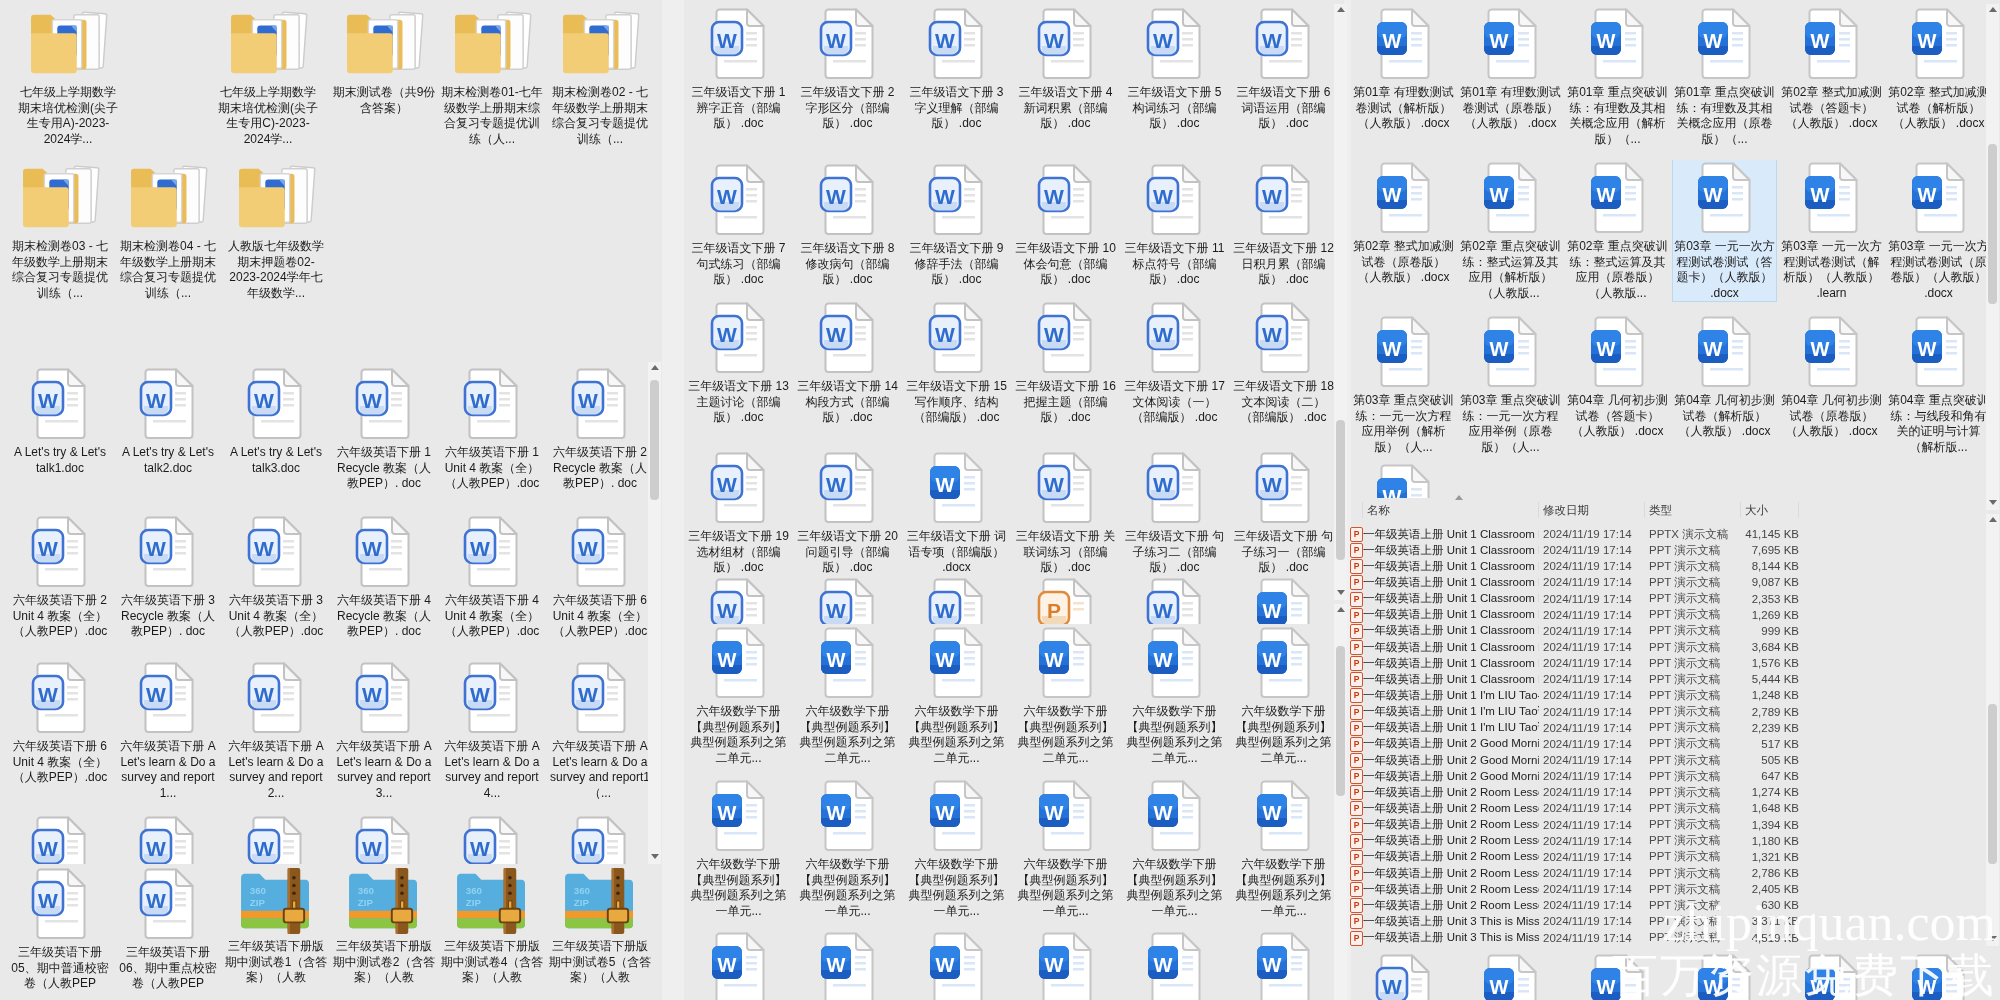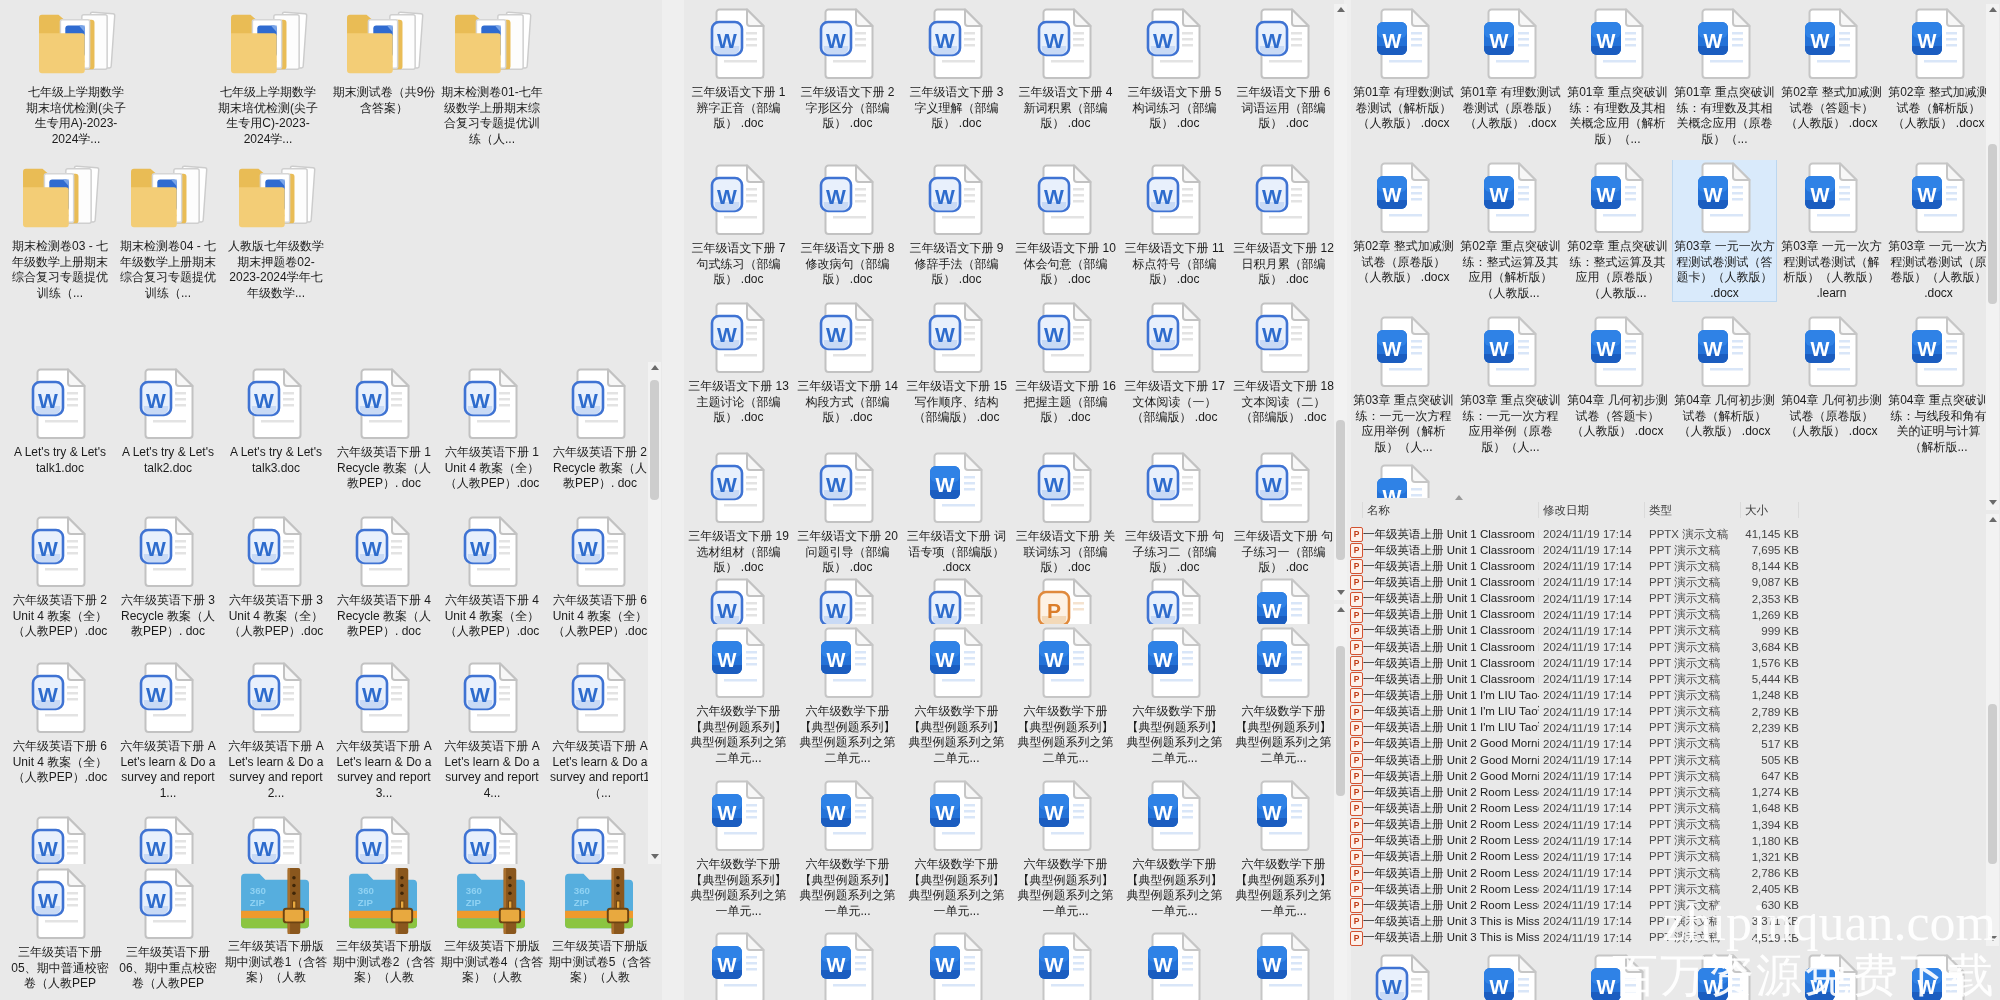--- a/index.html
+++ b/index.html
@@ -42,21 +42,21 @@
   #wm2{font-size:46px;line-height:50px;letter-spacing:2px;}
 </style>
 </head>
 <body>
 
 <div id="stage">
   <div class="seam" style="left:662px;width:22px;"></div>
   <div class="seam" style="left:1344px;width:7px;"></div>
 
   <div class="grid" style="left:8px;top:6px;width:648px;height:152px;">
-      <div class="cell" style="left: 16px; width: 104px;">
+      <div class="cell" style="left: 8px; width: 104px;">
         <div class="ic ic-folder">
           <svg viewBox="0 0 88 74" xmlns="http://www.w3.org/2000/svg">
     <rect x="57" y="5" width="25" height="56" rx="2" fill="#ffffff" stroke="#cccccc" stroke-width="1.5" transform="rotate(4 69 33)"></rect>
     <rect x="50" y="7" width="26" height="56" rx="2" fill="#fdfdfd" stroke="#cfcfcf" stroke-width="1.5"></rect>
     <path d="M6 10 a3 3 0 0 1 3 -3 h17 l6 5 h28 a3 3 0 0 1 3 3 v45 a3 3 0 0 1 -3 3 H9 a3 3 0 0 1 -3 -3 Z" fill="#e9bc55"></path>
     <rect x="28" y="12" width="30" height="50" rx="2" fill="#ffffff" stroke="#d6d6d6" stroke-width="1.5"></rect>
     <rect x="33" y="18" width="20" height="32" rx="3" fill="#2f6bd0"></rect>
     <path d="M47 18 h6 v7 Z" fill="#7aa5e8"></path>
     <rect x="33" y="54" width="20" height="2" fill="#e0e0e0"></rect>
     <path d="M6 26 h44 a3 3 0 0 1 3 3 v35 a3 3 0 0 1 -3 3 H9 a3 3 0 0 1 -3 -3 Z" fill="#f3cd76"></path>
@@ -101,20 +101,35 @@
     <rect x="50" y="7" width="26" height="56" rx="2" fill="#fdfdfd" stroke="#cfcfcf" stroke-width="1.5"></rect>
     <path d="M6 10 a3 3 0 0 1 3 -3 h17 l6 5 h28 a3 3 0 0 1 3 3 v45 a3 3 0 0 1 -3 3 H9 a3 3 0 0 1 -3 -3 Z" fill="#e9bc55"></path>
     <rect x="28" y="12" width="30" height="50" rx="2" fill="#ffffff" stroke="#d6d6d6" stroke-width="1.5"></rect>
     <rect x="33" y="18" width="20" height="32" rx="3" fill="#2f6bd0"></rect>
     <path d="M47 18 h6 v7 Z" fill="#7aa5e8"></path>
     <rect x="33" y="54" width="20" height="2" fill="#e0e0e0"></rect>
     <path d="M6 26 h44 a3 3 0 0 1 3 3 v35 a3 3 0 0 1 -3 3 H9 a3 3 0 0 1 -3 -3 Z" fill="#f3cd76"></path>
   </svg>
         </div>
         <div class="flabel">期末检测卷01-七年级数学上册期末综合复习专题提优训练（人...</div>
+      </div>
+      <div class="cell" style="left: 540px; width: 104px;">
+        <div class="ic ic-folder">
+          <svg viewBox="0 0 88 74" xmlns="http://www.w3.org/2000/svg">
+    <rect x="57" y="5" width="25" height="56" rx="2" fill="#ffffff" stroke="#cccccc" stroke-width="1.5" transform="rotate(4 69 33)"></rect>
+    <rect x="50" y="7" width="26" height="56" rx="2" fill="#fdfdfd" stroke="#cfcfcf" stroke-width="1.5"></rect>
+    <path d="M6 10 a3 3 0 0 1 3 -3 h17 l6 5 h28 a3 3 0 0 1 3 3 v45 a3 3 0 0 1 -3 3 H9 a3 3 0 0 1 -3 -3 Z" fill="#e9bc55"></path>
+    <rect x="28" y="12" width="30" height="50" rx="2" fill="#ffffff" stroke="#d6d6d6" stroke-width="1.5"></rect>
+    <rect x="33" y="18" width="20" height="32" rx="3" fill="#2f6bd0"></rect>
+    <path d="M47 18 h6 v7 Z" fill="#7aa5e8"></path>
+    <rect x="33" y="54" width="20" height="2" fill="#e0e0e0"></rect>
+    <path d="M6 26 h44 a3 3 0 0 1 3 3 v35 a3 3 0 0 1 -3 3 H9 a3 3 0 0 1 -3 -3 Z" fill="#f3cd76"></path>
+  </svg>
+        </div>
+        <div class="flabel">期末检测卷02 - 七年级数学上册期末综合复习专题提优训练（...</div>
       </div>
     </div>
   <div class="grid" style="left:8px;top:160px;width:648px;height:152px;">
       <div class="cell" style="left: 0px; width: 104px;">
         <div class="ic ic-folder">
           <svg viewBox="0 0 88 74" xmlns="http://www.w3.org/2000/svg">
     <rect x="57" y="5" width="25" height="56" rx="2" fill="#ffffff" stroke="#cccccc" stroke-width="1.5" transform="rotate(4 69 33)"></rect>
     <rect x="50" y="7" width="26" height="56" rx="2" fill="#fdfdfd" stroke="#cfcfcf" stroke-width="1.5"></rect>
     <path d="M6 10 a3 3 0 0 1 3 -3 h17 l6 5 h28 a3 3 0 0 1 3 3 v45 a3 3 0 0 1 -3 3 H9 a3 3 0 0 1 -3 -3 Z" fill="#e9bc55"></path>
     <rect x="28" y="12" width="30" height="50" rx="2" fill="#ffffff" stroke="#d6d6d6" stroke-width="1.5"></rect>

